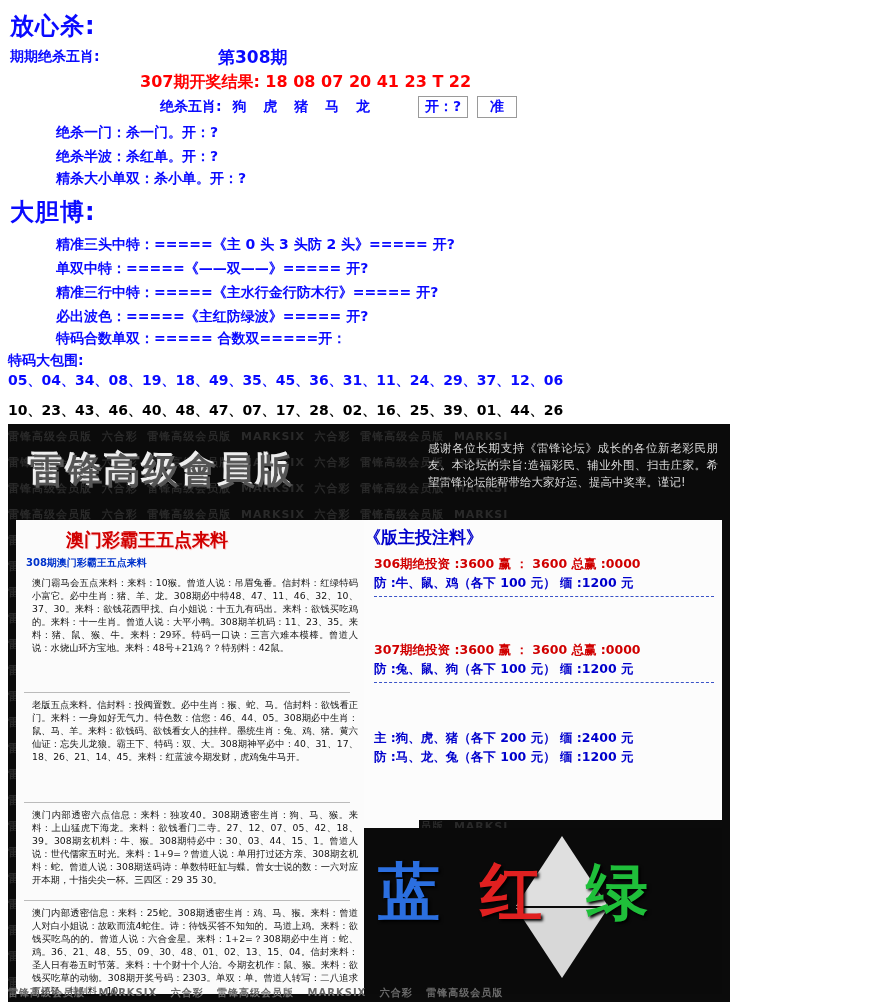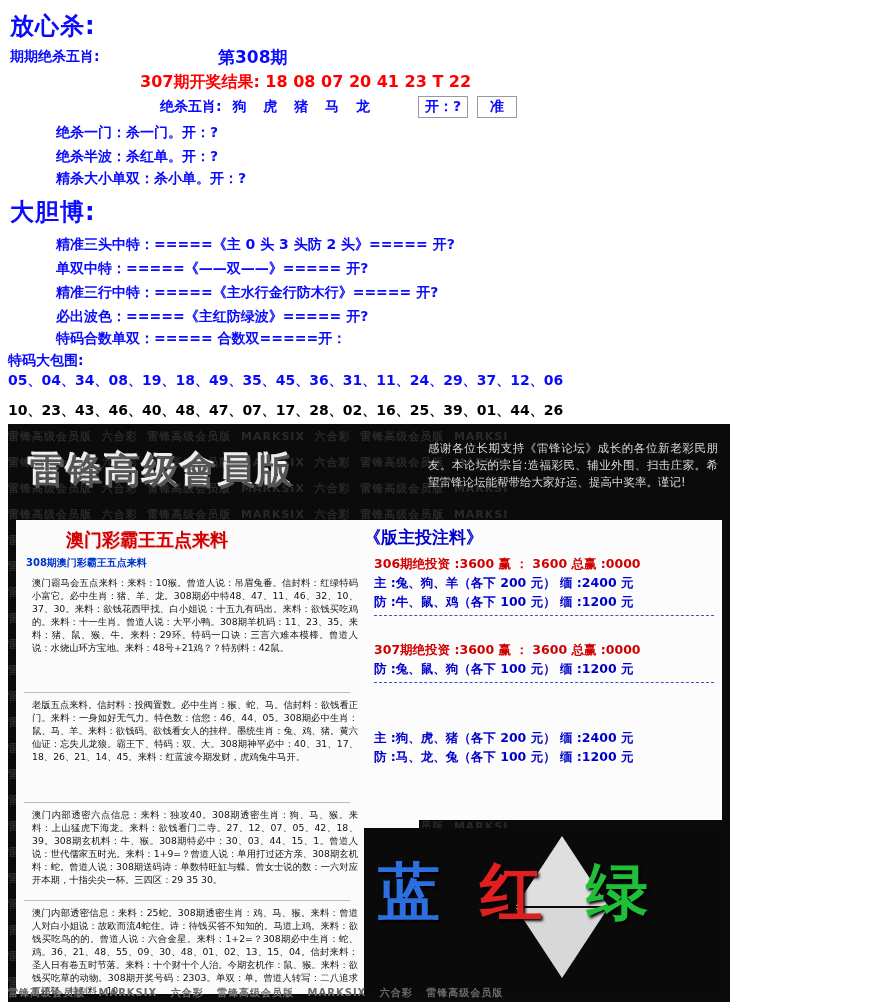--- a/index.html
+++ b/index.html
@@ -208,21 +208,20 @@
       <div class="lp-text lp-b3">澳门内部透密六点信息：来料：独攻40。308期透密生肖：狗、马、猴。来料：上山猛虎下海龙。来料：欲钱看门二寺。27、12、07、05、42、18、39。308期玄机料：牛、猴。308期特必中：30、03、44、15、1。曾道人说：世代儒家五时光。来料：1+9=？曾道人说：单用打过还方亲、308期玄机料：蛇。曾道人说：308期送码诗：单数特旺缸与蝶。曾女士说的数：一六对应开本期，十指尖尖一杯。三四区：29 35 30。</div>
       <div class="lp-hr" style="top:380px"></div>
       <div class="lp-text lp-b4">澳门内部透密信息：来料：25蛇。308期透密生肖：鸡、马、猴。来料：曾道人对白小姐说：故欧而流4蛇住。诗：待钱买答不知知的。马道上鸡。来料：欲钱买吃鸟的的。曾道人说：六合金星。来料：1+2=？308期必中生肖：蛇、鸡。36、21、48、55、09、30、48、01、02、13、15、04。信封来料：圣人日有卷五时节落。来料：十个财十个人治。今期玄机作：鼠、猴。来料：欲钱买吃草的动物。308期开奖号码：2303。单双：单。曾道人转写：二八追求五还疑。特别料：10</div>
     </div>
 
     <div class="right-top">
       <div class="rt-title">《版主投注料》</div>
 
       <div class="blk k1">
         <div class="hd">306期绝投资 :3600 赢 ： 3600   总赢 :0000</div>
-        <div class="ln">主 :兔、狗、羊（各下 200 元）  缅 :2400 元</div>
         <div class="ln">防 :牛、鼠、鸡（各下 100 元）  缅 :1200 元</div>
         <div class="sep"></div>
       </div>
 
       <div class="blk k2">
         <div class="hd">307期绝投资 :3600 赢 ： 3600   总赢 :0000</div>
         <div class="ln">防 :兔、鼠、狗（各下 100 元）  缅 :1200 元</div>
         <div class="sep"></div>
       </div>
 

